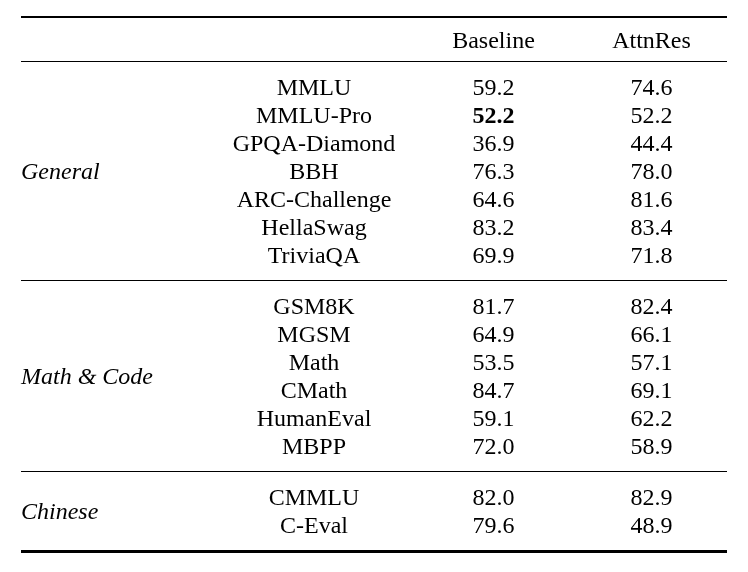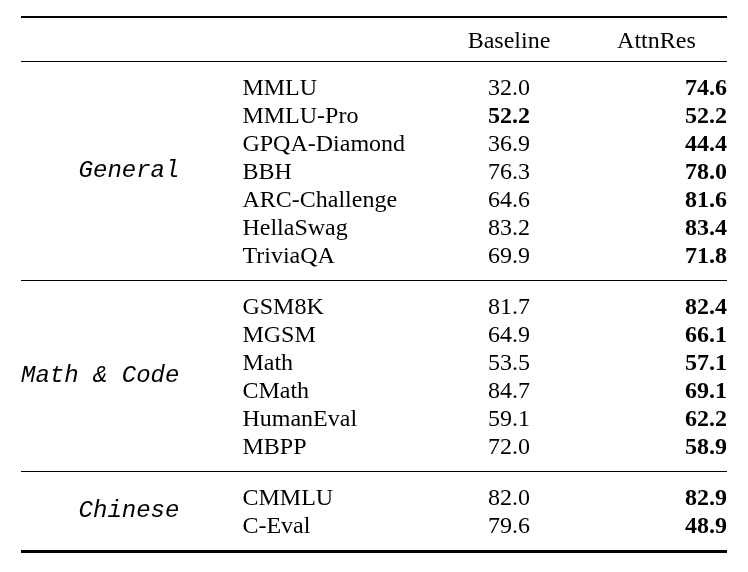--- a/index.html
+++ b/index.html
@@ -48,36 +48,34 @@
   }
   td {
     padding: 0;
     height: 28px;
     line-height: 28px;
     vertical-align: middle;
     white-space: nowrap;
   }
   td.group {
     font-style: italic;
-    text-align: right;
+    text-align: left;
     padding-right: 31px;
     vertical-align: middle;
     line-height: 1.1;
-    font-family: Liberation Mono, monospace;
   }
   td.bench {
-    text-align: left;
+    text-align: center;
     padding-left: 32px;
   }
   td.val {
     text-align: center;
   }
   td.attn {
-    font-weight: bold;
-    text-align: right;
+    font-weight: normal;
   }
   td.b {
     font-weight: bold;
   }
   tr.rf td.cell { padding-top: 11px; }
   tr.rl td.cell { padding-bottom: 11px; margin-top: 16px; }
 </style>
 </head>
 <body>
 
@@ -95,21 +93,21 @@
         <th></th>
         <th>Baseline</th>
         <th>AttnRes</th>
       </tr>
     </thead>
 
     <tbody>
       <tr class="rf">
         <td class="group" rowspan="7">General</td>
         <td class="cell bench">MMLU</td>
-        <td class="cell val">32.0</td>
+        <td class="cell val">59.2</td>
         <td class="cell val attn">74.6</td>
       </tr>
       <tr>
         <td class="cell bench">MMLU-Pro</td>
         <td class="cell val b">52.2</td>
         <td class="cell val attn">52.2</td>
       </tr>
       <tr>
         <td class="cell bench">GPQA-Diamond</td>
         <td class="cell val">36.9</td>

